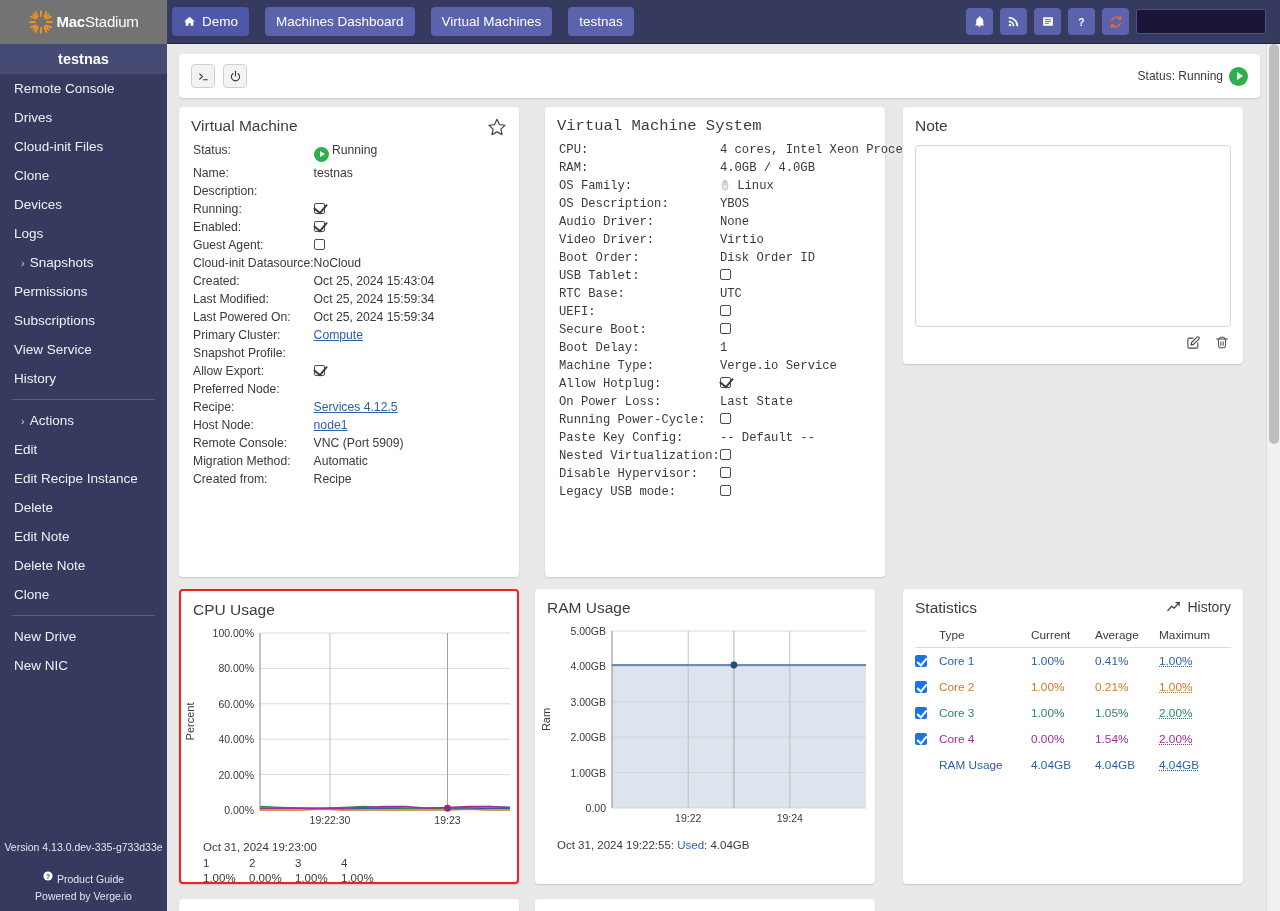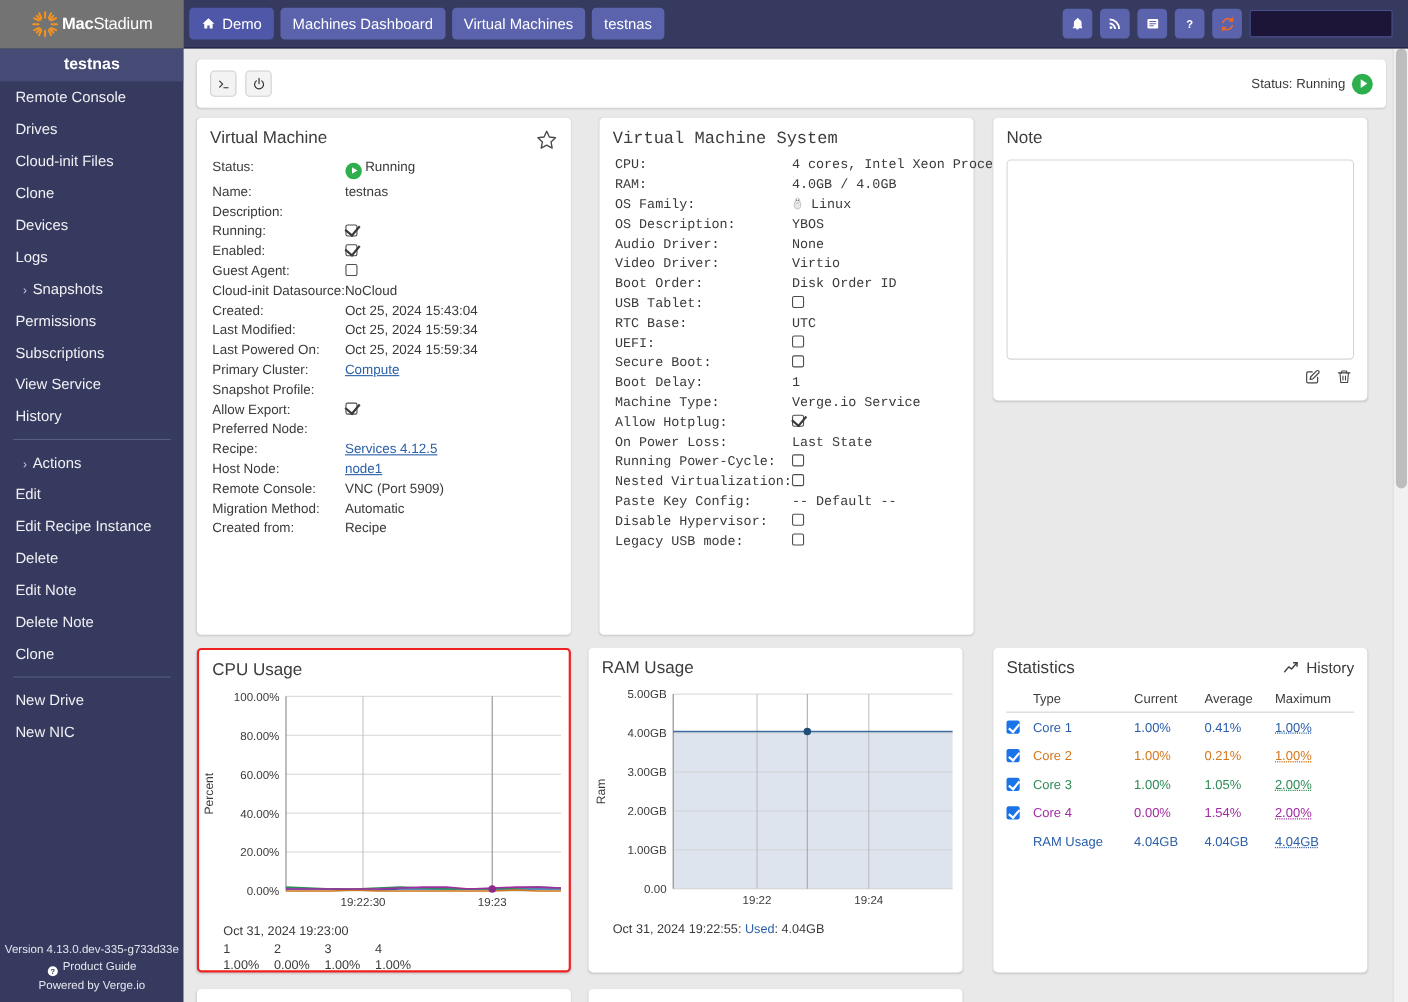--- a/index.html
+++ b/index.html
@@ -21,21 +21,21 @@
   #logo-block {
     width: 167px; height: 44px; display: flex; align-items: center;
     justify-content: center; background: #737373;
   }
   .logo-wrap { display: flex; align-items: center; gap: 2px; }
   .logo-sun { width: 26px; height: 26px; display:block; }
   .logo-text { font-size: 15px; color: #fff; letter-spacing: -0.2px; }
   .logo-text b { font-weight: 700; }
   .logo-text span { font-weight: 400; }
 
-  .nav-btns { display: flex; gap: 6px; margin-left: 5px; }
+  .nav-btns { display: flex; gap: 16px; margin-left: 5px; }
   .nav-btn {
     background: #5b63ad; color: #fff; border: none;
     border-radius: 4px; padding: 5px 11px;
     font-size: 13.5px; font-family: "Liberation Sans", sans-serif;
     cursor: pointer; display:flex; align-items:center; gap:6px;
     height: 29px; line-height: 1;
   }
   .nav-btn.home { background: #4f58a8; }
 
   .nav-right { margin-left: auto; display:flex; align-items:center; gap:7px; padding-right: 14px;}
@@ -64,21 +64,21 @@
     cursor: pointer; white-space: nowrap;
   }
   .side-item .caret { margin-right: 5px; font-size: 11px; color: #cfd2e4;}
   .side-item.has-caret { padding-left: 21px; }
   .side-sep { height:1px; background: #575d82; margin: 6px 12px; }
   #sidebar-footer {
     position:absolute; bottom: 0; left:0; width: 167px;
     text-align:center; padding-bottom: 6px;
     font-size: 10.5px; color: #e4e5ee; line-height: 1.6;
   }
-  #sidebar-footer .pg { display:flex; align-items:flex-end; justify-content:center; gap:4px; cursor:pointer;}
+  #sidebar-footer .pg { display:flex; align-items:flex-start; justify-content:center; gap:4px; cursor:pointer;margin-top:16px;}
 
   
   #main {
     position: absolute; top: 44px; left: 167px;
     width: 1113px; height: 867px;
     background: #e9e9e9; overflow: hidden;
   }
   .card {
     background:#ffffff; border-radius: 4px;
     box-shadow: 0 1px 2px rgba(0,0,0,0.14);
@@ -508,26 +508,26 @@
           </tr>
       <tr>
             <td class="k">On Power Loss:</td>
             <td class="v">Last State</td>
           </tr>
       <tr>
             <td class="k">Running Power-Cycle:</td>
             <td class="v"><span class="chk"></span></td>
           </tr>
       <tr>
+            <td class="k">Paste Key Config:</td>
+            <td class="v">-- Default --</td>
+          </tr>
+      <tr>
             <td class="k">Nested Virtualization:</td>
             <td class="v"><span class="chk"></span></td>
-          </tr>
-      <tr>
-            <td class="k">Paste Key Config:</td>
-            <td class="v">-- Default --</td>
           </tr>
       <tr>
             <td class="k">Disable Hypervisor:</td>
             <td class="v"><span class="chk"></span></td>
           </tr>
       <tr>
             <td class="k">Legacy USB mode:</td>
             <td class="v"><span class="chk"></span></td>
           </tr>
     </tbody>

